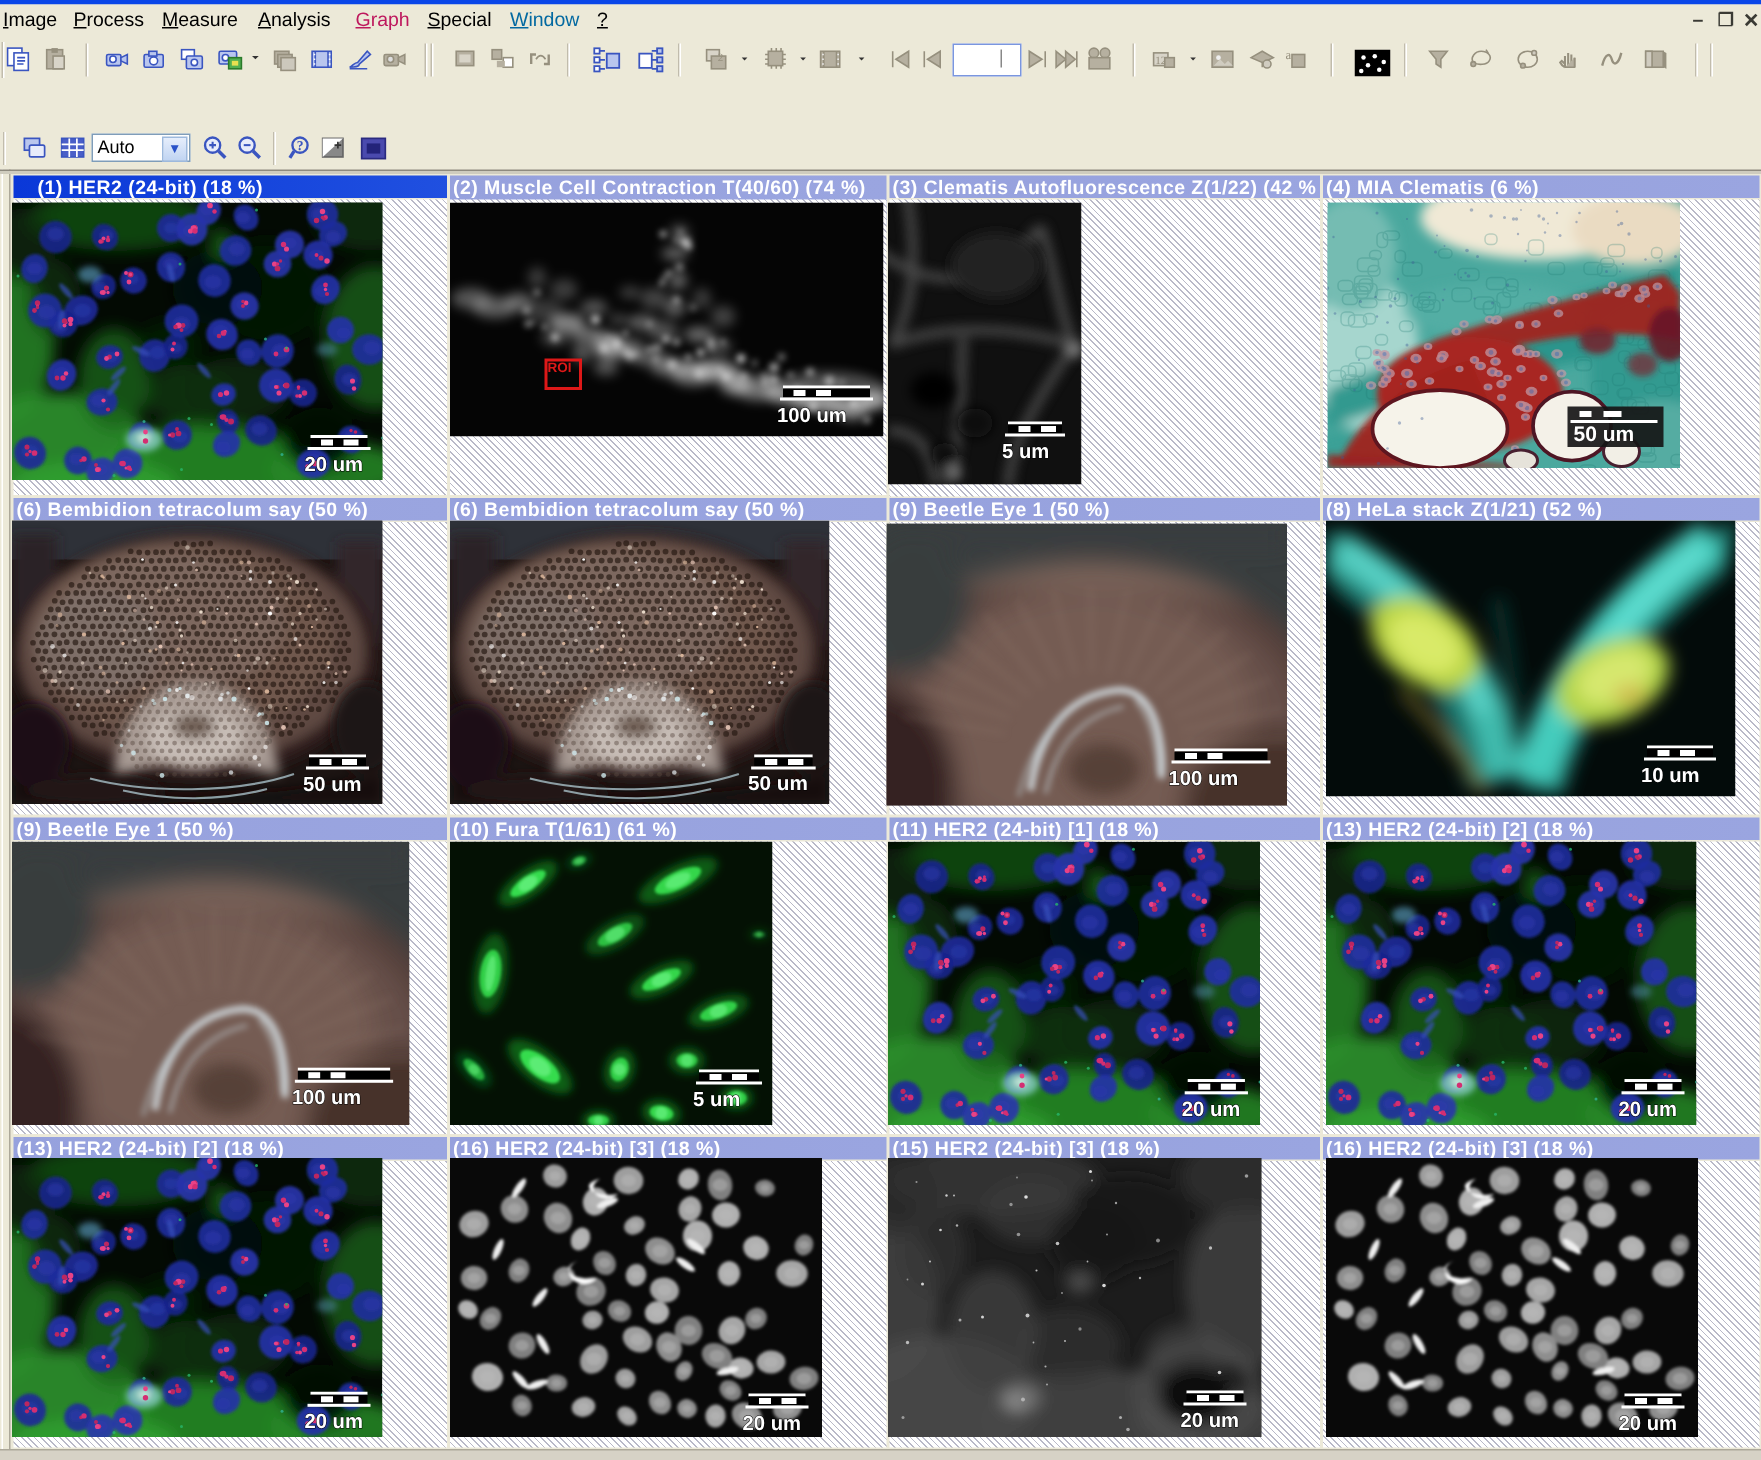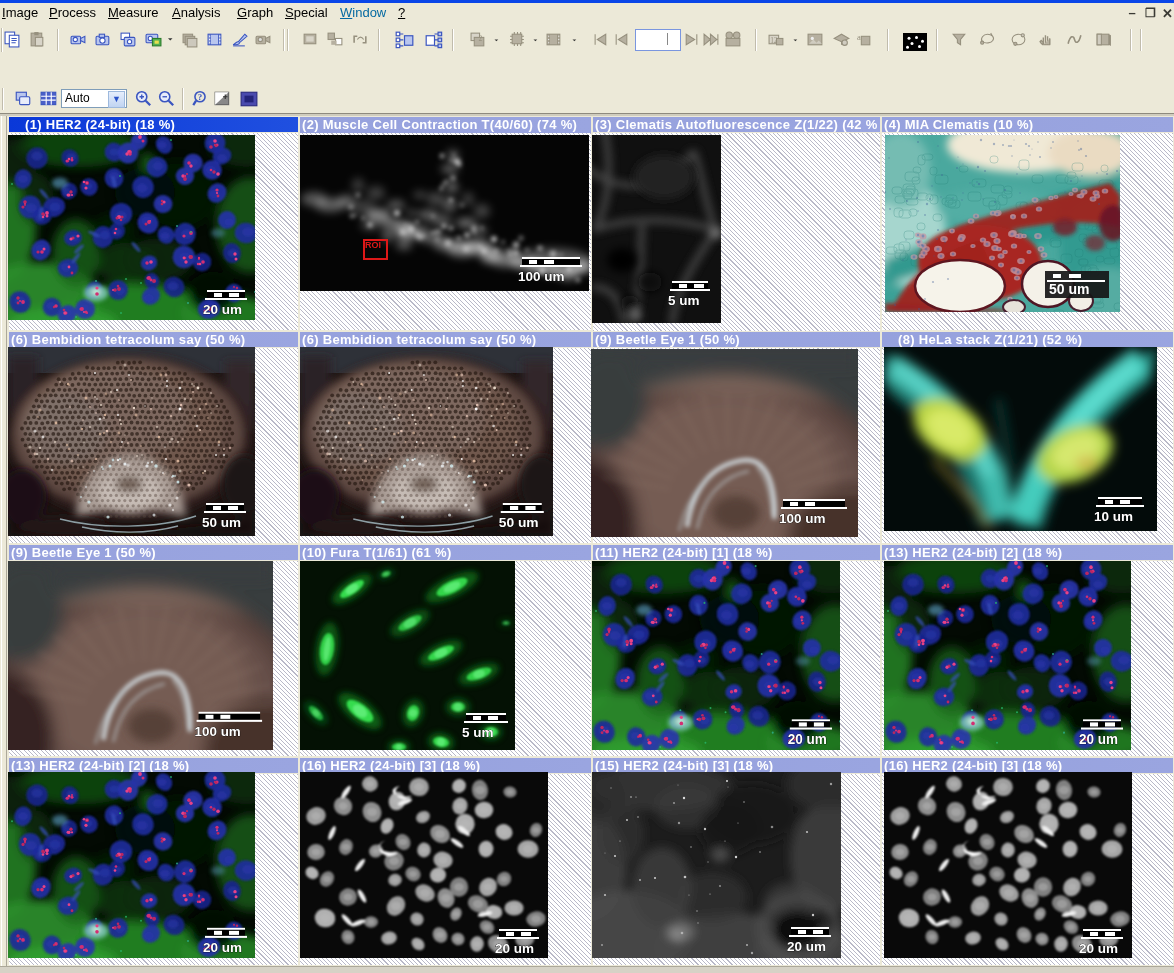--- a/index.html
+++ b/index.html
@@ -1,19 +1,19 @@
 <!DOCTYPE html>
 <html><head><meta charset="utf-8"><style>html,body{margin:0;padding:0;width:1174px;height:973px;overflow:hidden;background:#ece9d8;}*{box-sizing:content-box;-webkit-font-smoothing:antialiased}</style></head><body>
 <div style="position:absolute;left:0;top:0;width:1174px;height:3px;background:#0a46e8"></div>
 <div style="position:absolute;left:0;top:3px;width:1174px;height:19px;background:#ece9d8">
     <span style="position:absolute;left:2px;top:2px;font:13px 'Liberation Sans',sans-serif;color:#000"><u>I</u>mage</span>
     <span style="position:absolute;left:49px;top:2px;font:13px 'Liberation Sans',sans-serif;color:#000"><u>P</u>rocess</span>
     <span style="position:absolute;left:108px;top:2px;font:13px 'Liberation Sans',sans-serif;color:#000"><u>M</u>easure</span>
     <span style="position:absolute;left:172px;top:2px;font:13px 'Liberation Sans',sans-serif;color:#000"><u>A</u>nalysis</span>
-    <span style="position:absolute;left:237px;top:2px;font:13px 'Liberation Sans',sans-serif;color:#000000"><u>G</u>raph</span>
+    <span style="position:absolute;left:237px;top:2px;font:13px 'Liberation Sans',sans-serif;color:#be185d"><u>G</u>raph</span>
     <span style="position:absolute;left:285px;top:2px;font:13px 'Liberation Sans',sans-serif;color:#000"><u>S</u>pecial</span>
     <span style="position:absolute;left:340px;top:2px;font:13px 'Liberation Sans',sans-serif;color:#0369a1"><u>W</u>indow</span>
     <span style="position:absolute;left:398px;top:2px;font:13px 'Liberation Sans',sans-serif;color:#000"><u>?</u></span>
     <span style="position:absolute;left:1124px;top:2px;width:16px;height:16px;color:#3a3a34;font:bold 13px 'Liberation Sans',sans-serif;text-align:center">–</span>
     <span style="position:absolute;left:1142px;top:3px;width:17px;height:16px;color:#3a3a34;font:bold 12px 'Liberation Sans',sans-serif;text-align:center">❐</span>
     <span style="position:absolute;left:1160px;top:3px;width:15px;height:16px;color:#3a3a34;font:bold 13px 'Liberation Sans',sans-serif;text-align:center">✕</span>
   </div>
 <div style="position:absolute;left:0;top:22px;width:1174px;height:34px;background:#ece9d8"></div>
 <div style="position:absolute;left:1px;top:28px;width:1px;height:24px;background:#c1bcac"></div>
 <div style="position:absolute;left:2px;top:28px;width:1px;height:24px;background:#fff"></div>
@@ -260,37 +260,37 @@
   </div>
 <div style="position:absolute;left:299px;top:116px;width:293px;height:215px;background:#ece9d8">
     <div style="position:absolute;left:1px;top:1px;right:1px;height:33px;background:linear-gradient(to right,#96a1dd,#9aa5e0);overflow:hidden;white-space:nowrap;font:bold 13px/15px 'Liberation Sans',sans-serif;color:#fff;padding-left:2px;letter-spacing:0.3px">(2) Muscle Cell Contraction T(40/60) (74 %)</div>
     <div style="position:absolute;left:1px;top:17px;right:1px;bottom:1px;background:repeating-linear-gradient(45deg,#fff 0px,#fff 2.2px,#b9b9c8 2.2px,#b9b9c8 3px)"></div>
   </div>
 <div style="position:absolute;left:592px;top:116px;width:289px;height:270px;background:#ece9d8">
     <div style="position:absolute;left:1px;top:1px;right:1px;height:15px;background:linear-gradient(to right,#96a1dd,#9aa5e0);overflow:hidden;white-space:nowrap;font:bold 13px/15px 'Liberation Sans',sans-serif;color:#fff;padding-left:2px;letter-spacing:0.3px">(3) Clematis Autofluorescence Z(1/22) (42 %</div>
     <div style="position:absolute;left:1px;top:17px;right:1px;bottom:1px;background:repeating-linear-gradient(45deg,#fff 0px,#fff 2.2px,#b9b9c8 2.2px,#b9b9c8 3px)"></div>
   </div>
 <div style="position:absolute;left:881px;top:116px;width:293px;height:215px;background:#ece9d8">
-    <div style="position:absolute;left:1px;top:1px;right:1px;height:15px;background:linear-gradient(to right,#96a1dd,#9aa5e0);overflow:hidden;white-space:nowrap;font:bold 13px/15px 'Liberation Sans',sans-serif;color:#fff;padding-left:2px;letter-spacing:0.3px">(4) MIA Clematis (10 %)</div>
+    <div style="position:absolute;left:1px;top:1px;right:1px;height:15px;background:linear-gradient(to right,#96a1dd,#9aa5e0);overflow:hidden;white-space:nowrap;font:bold 13px/15px 'Liberation Sans',sans-serif;color:#fff;padding-left:2px;letter-spacing:0.3px">(4) MIA Clematis (6 %)</div>
     <div style="position:absolute;left:1px;top:17px;right:1px;bottom:1px;background:repeating-linear-gradient(45deg,#fff 0px,#fff 2.2px,#b9b9c8 2.2px,#b9b9c8 3px)"></div>
   </div>
 <div style="position:absolute;left:8px;top:331px;width:291px;height:213px;background:#ece9d8">
     <div style="position:absolute;left:1px;top:1px;right:1px;height:15px;background:linear-gradient(to right,#96a1dd,#9aa5e0);overflow:hidden;white-space:nowrap;font:bold 13px/15px 'Liberation Sans',sans-serif;color:#fff;padding-left:2px;letter-spacing:0.3px">(6) Bembidion tetracolum say (50 %)</div>
     <div style="position:absolute;left:1px;top:17px;right:1px;bottom:1px;background:repeating-linear-gradient(45deg,#fff 0px,#fff 2.2px,#b9b9c8 2.2px,#b9b9c8 3px)"></div>
   </div>
 <div style="position:absolute;left:299px;top:331px;width:293px;height:213px;background:#ece9d8">
     <div style="position:absolute;left:1px;top:1px;right:1px;height:15px;background:linear-gradient(to right,#96a1dd,#9aa5e0);overflow:hidden;white-space:nowrap;font:bold 13px/15px 'Liberation Sans',sans-serif;color:#fff;padding-left:2px;letter-spacing:0.3px">(6) Bembidion tetracolum say (50 %)</div>
     <div style="position:absolute;left:1px;top:17px;right:1px;bottom:1px;background:repeating-linear-gradient(45deg,#fff 0px,#fff 2.2px,#b9b9c8 2.2px,#b9b9c8 3px)"></div>
   </div>
 <div style="position:absolute;left:592px;top:331px;width:289px;height:213px;background:#ece9d8">
     <div style="position:absolute;left:1px;top:1px;right:1px;height:15px;background:linear-gradient(to right,#96a1dd,#9aa5e0);overflow:hidden;white-space:nowrap;font:bold 13px/15px 'Liberation Sans',sans-serif;color:#fff;padding-left:2px;letter-spacing:0.3px">(9) Beetle Eye 1 (50 %)</div>
     <div style="position:absolute;left:1px;top:17px;right:1px;bottom:1px;background:repeating-linear-gradient(45deg,#fff 0px,#fff 2.2px,#b9b9c8 2.2px,#b9b9c8 3px)"></div>
   </div>
 <div style="position:absolute;left:881px;top:331px;width:293px;height:213px;background:#ece9d8">
-    <div style="position:absolute;left:1px;top:1px;right:1px;height:15px;background:linear-gradient(to right,#96a1dd,#9aa5e0);overflow:hidden;white-space:nowrap;font:bold 13px/15px 'Liberation Sans',sans-serif;color:#fff;padding-left:16px;letter-spacing:0.3px">(8) HeLa stack Z(1/21) (52 %)</div>
+    <div style="position:absolute;left:1px;top:1px;right:1px;height:15px;background:linear-gradient(to right,#96a1dd,#9aa5e0);overflow:hidden;white-space:nowrap;font:bold 13px/15px 'Liberation Sans',sans-serif;color:#fff;padding-left:2px;letter-spacing:0.3px">(8) HeLa stack Z(1/21) (52 %)</div>
     <div style="position:absolute;left:1px;top:17px;right:1px;bottom:1px;background:repeating-linear-gradient(45deg,#fff 0px,#fff 2.2px,#b9b9c8 2.2px,#b9b9c8 3px)"></div>
   </div>
 <div style="position:absolute;left:8px;top:544px;width:291px;height:213px;background:#ece9d8">
     <div style="position:absolute;left:1px;top:1px;right:1px;height:15px;background:linear-gradient(to right,#96a1dd,#9aa5e0);overflow:hidden;white-space:nowrap;font:bold 13px/15px 'Liberation Sans',sans-serif;color:#fff;padding-left:2px;letter-spacing:0.3px">(9) Beetle Eye 1 (50 %)</div>
     <div style="position:absolute;left:1px;top:17px;right:1px;bottom:1px;background:repeating-linear-gradient(45deg,#fff 0px,#fff 2.2px,#b9b9c8 2.2px,#b9b9c8 3px)"></div>
   </div>
 <div style="position:absolute;left:299px;top:544px;width:293px;height:213px;background:#ece9d8">
     <div style="position:absolute;left:1px;top:1px;right:1px;height:15px;background:linear-gradient(to right,#96a1dd,#9aa5e0);overflow:hidden;white-space:nowrap;font:bold 13px/15px 'Liberation Sans',sans-serif;color:#fff;padding-left:2px;letter-spacing:0.3px">(10) Fura T(1/61) (61 %)</div>
     <div style="position:absolute;left:1px;top:17px;right:1px;bottom:1px;background:repeating-linear-gradient(45deg,#fff 0px,#fff 2.2px,#b9b9c8 2.2px,#b9b9c8 3px)"></div>
   </div>

